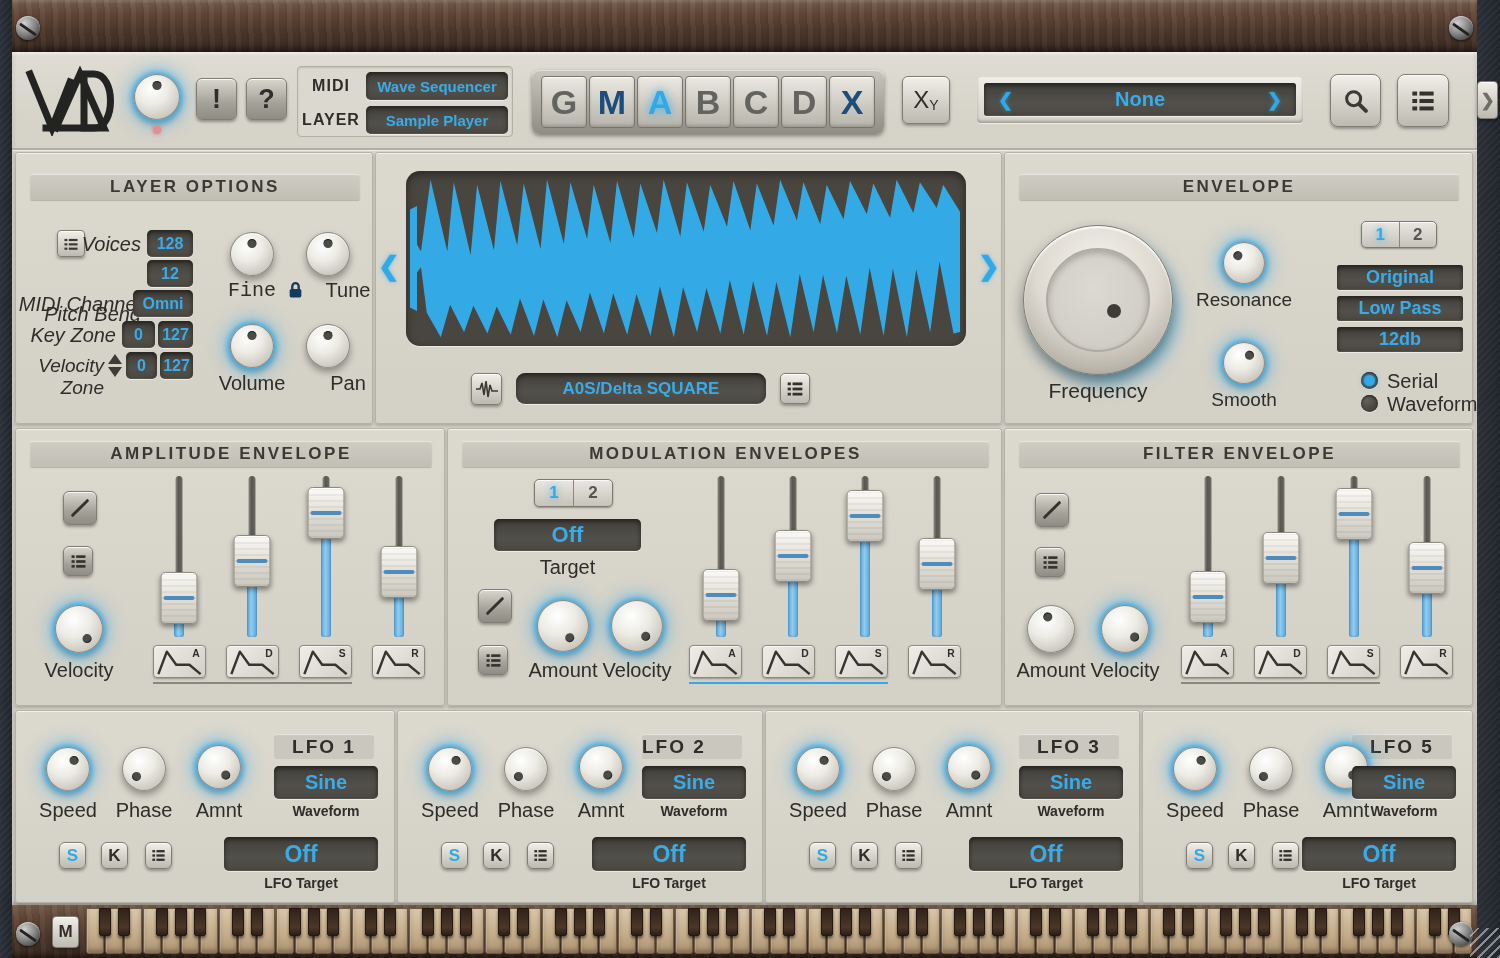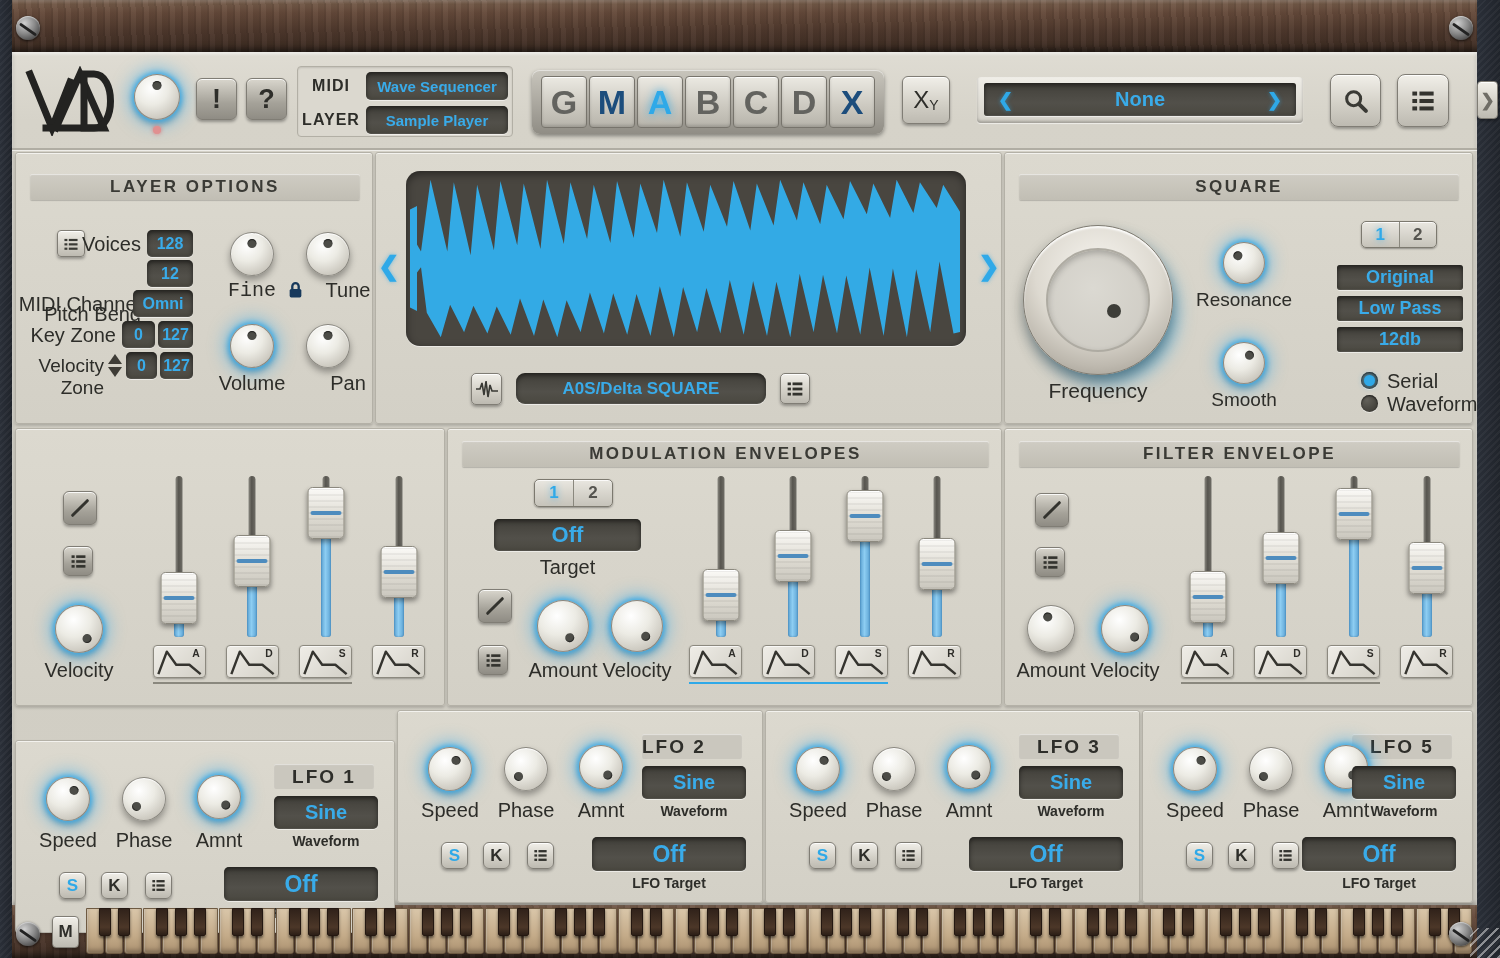--- a/index.html
+++ b/index.html
@@ -74,21 +74,21 @@
     position:absolute;
     border-radius:6px; border:1px solid #807d75;
     background: linear-gradient(180deg,#f1efe9,#d4d1c8 55%,#bdbab1);
     box-shadow: 0 2px 3px rgba(0,0,0,0.32), inset 0 1px 0 rgba(255,255,255,0.85);
     display:flex; align-items:center; justify-content:center;
     color:#2e2e2a;
   }
   .btn.dark { background: linear-gradient(180deg,#d9d6cd,#a5a299 60%,#8f8c84); }
   .lbl { position:absolute; color:#2d2d29; text-align:center; }
   .lbl.left { text-align:left; }
-  .lbl.right { text-align:right; }
+  .lbl.right { text-align:right;font-style:italic; }
 
   .knob {
     position:absolute; width:var(--s); height:var(--s); border-radius:50%;
     background: radial-gradient(circle at 38% 30%, #ffffff, #ecebe4 40%, #cfccc3 72%, #b3b0a7 100%);
     border: 1px solid rgba(120,118,110,0.8);
     box-shadow: 0 4px 7px rgba(0,0,0,0.35), inset 0 1px 1px #fff;
   }
   .knob.g { box-shadow: 0 0 5px 2px rgba(57,171,233,0.9), 0 0 16px 6px rgba(57,171,233,0.5), 0 4px 7px rgba(0,0,0,0.3); }
   .knob .rot { position:absolute; inset:0; transform: rotate(var(--a,0deg)); }
   .knob .dot {
@@ -371,21 +371,21 @@
           <rect x="2" y="9.3" width="4" height="3.4"></rect>
           <rect x="8" y="9.3" width="12" height="3.4"></rect>
           <rect x="2" y="15.6" width="4" height="3.4"></rect>
           <rect x="8" y="15.6" width="12" height="3.4"></rect>
         </g>
       </svg>
   </div>
 </div>
 
 <div class="panel" style="left:1004px;top:152px;width:469px;height:272px;">
-  <div class="sec-title" style="left:14px;top:21px;width:440px;">SQUARE</div>
+  <div class="sec-title" style="left:14px;top:21px;width:440px;">ENVELOPE</div>
 
   <div class="bigknob" style="left:18px;top:72px;">
     <div class="inner"></div>
     <div class="cdot"></div>
   </div>
   <div class="lbl" style="left:18px;top:226px;width:150px;font-size:21px;">Frequency</div>
 
   <div class="knob g" style="left:218px;top:89px;--s:42px;--a:-40deg;">
       <i class="rot">
         <b class="dot"></b>
@@ -415,20 +415,21 @@
       <span>12db</span>
     </div>
 
   <div class="radio on" style="left:356px;top:219px;"></div>
   <div class="lbl left" style="left:382px;top:217px;width:90px;font-size:20px;">Serial</div>
   <div class="radio" style="left:356px;top:242px;"></div>
   <div class="lbl left" style="left:382px;top:240px;width:100px;font-size:20px;">Waveform</div>
 </div>
 
 <div class="panel" style="left:15px;top:428px;width:430px;height:278px;">
+  <div class="sec-title" style="left:14px;top:12px;width:402px;">AMPLITUDE ENVELOPE</div>
   <div class="btn dark" style="left:47px;top:62px;width:34px;height:34px;">
     <svg width="22" height="22" viewBox="0 0 24 24">
         <line x1="4" y1="20" x2="20" y2="4" stroke="#33332e" stroke-width="3.2" stroke-linecap="round"></line>
       </svg>
   </div>
   <div class="btn dark" style="left:47px;top:117px;width:30px;height:30px;">
     <svg width="17" height="17" viewBox="0 0 22 22">
         <g fill="#33332e">
           <rect x="2" y="3" width="4" height="3.4"></rect>
           <rect x="8" y="3" width="12" height="3.4"></rect>
@@ -663,21 +664,21 @@
         <svg viewBox="0 0 53 33" width="51" height="31">
       <path d="M4 30 L13 6 L23 20 L37 20 L49 30" fill="none" stroke="#35342f" stroke-width="2.6" stroke-linejoin="round"></path>
       <text x="48" y="12" font-size="11" font-weight="bold" fill="#2e2d29" text-anchor="end" font-family="Liberation Sans, sans-serif">R</text>
         </svg>
       </div>
       <div class="adsr-underline" style="background: rgb(138, 136, 126);"></div>
     </div>
 </div>
 
 <div id="lfo-panels">
-    <div class="panel" style="left: 15px; top: 710px; width: 380px; height: 193px; margin-top: 30px;">
+    <div class="panel" style="left: 15px; top: 710px; width: 380px; height: 193px;">
     <div class="abs" style="left:258px;top:23px;width:100px;height:25px;background:#cac7be;border-radius:2px;box-shadow:inset 0 1px 1px rgba(255,255,255,.5);color:#2e2e2a;font-size:19px;font-weight:bold;letter-spacing:2px;text-align:center;line-height:25px;">LFO 1</div>
     <div class="knob g" style="left:30px;top:36px;--s:44px;--a:35deg;">
         <i class="rot">
           <b class="dot"></b>
         </i>
       </div>
     <div class="knob" style="left:106px;top:36px;--s:44px;--a:-135deg;">
         <i class="rot">
           <b class="dot"></b>
         </i>

